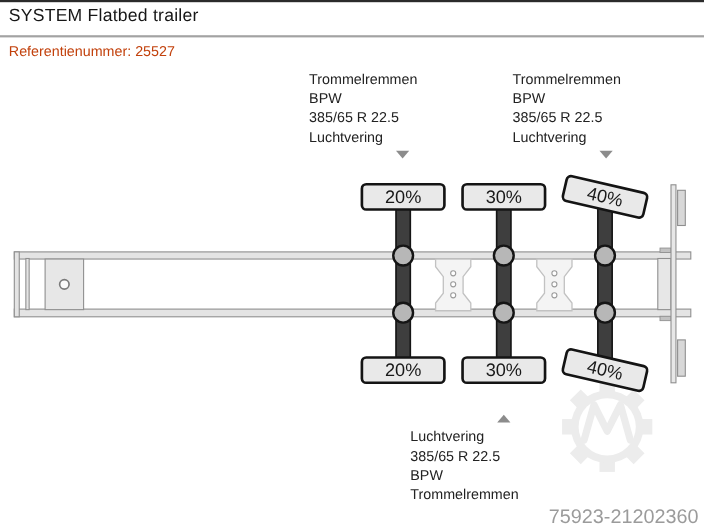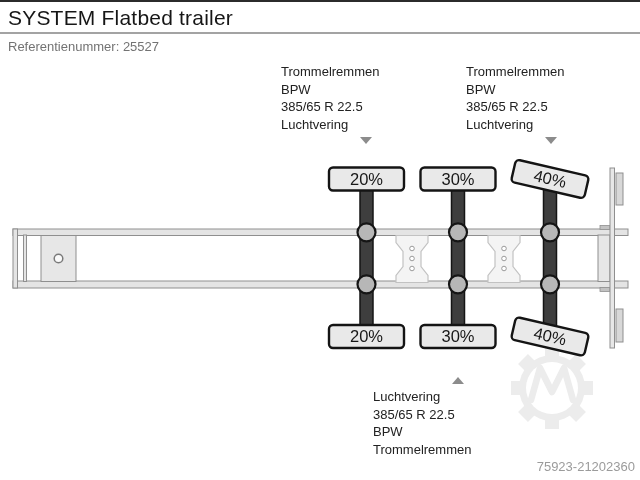--- a/index.html
+++ b/index.html
@@ -1,36 +1,36 @@
 <!DOCTYPE html>
 <html style="--rule-dark: #2b2b2b; --rule-gray: #a3a3a3; --arrow-gray: #8c8c8c; --id-gray: #9b9b9b; --axle-dark: #3e3e3e; --hub-gray: #b7b7b7; --wheel-fill: #e9e9e9; --watermark: #ececec;"><head>
 <meta charset="utf-8">
 <style>
   html,body{margin:0;padding:0;background:#fff;}
   #page{position:relative;width:640px;height:480px;background:#fff;overflow:hidden;
         font-family:"Liberation Sans", sans-serif;color:#1a1a1a;}
 
   
   .top-rule{position:absolute;left:0;top:0;width:640px;height:2px;background:var(--rule-dark,#2b2b2b);}
-  .page-title{position:absolute;left:8px;top:6px;font-size:21px;letter-spacing:.2px;color:#161616;}
+  .page-title{position:absolute;left:8px;top:6px;font-size:16px;letter-spacing:.2px;color:#161616;}
   .title-rule{position:absolute;left:0;top:32px;width:640px;height:2px;background:var(--rule-gray,#a3a3a3);}
-  .ref-line{position:absolute;left:8px;top:39px;font-size:13px;color:#737373;}
+  .ref-line{position:absolute;left:8px;top:39px;font-size:13px;color:#c2410c;}
 
   
   .ann{position:absolute;width:170px;font-size:13px;line-height:17.5px;color:#222;}
   .ann-top-left{left:281px;top:63px;}
   .ann-top-right{left:466px;top:63px;}
   .ann-bottom{left:373px;top:377px;}
   .arrow-down{width:0;height:0;border-left:6px solid transparent;border-right:6px solid transparent;
               border-top:7px solid var(--arrow-gray,#8c8c8c);margin:4px auto 0;}
   .arrow-up{width:0;height:0;border-left:6px solid transparent;border-right:6px solid transparent;
             border-bottom:7px solid var(--arrow-gray,#8c8c8c);margin:0 auto 4px;}
 
   
-  .listing-id{position:absolute;right:5px;top:459px;font-size:13px;color:var(--id-gray,#9b9b9b);}
+  .listing-id{position:absolute;right:5px;top:459px;font-size:18px;color:var(--id-gray,#9b9b9b);}
 
   
   #diagram{position:absolute;left:0;top:0;}
   .rail{fill:#e4e4e4;stroke:#8f8f8f;stroke-width:1;}
   .plate{fill:#e7e7e7;stroke:#8f8f8f;stroke-width:1;}
   .light{fill:#d8d8d8;stroke:#8f8f8f;stroke-width:1;}
   .nub{fill:#c2c2c2;stroke:#8f8f8f;stroke-width:.8;}
   .xmember{fill:#f4f4f4;stroke:#c2c2c2;stroke-width:1.2;}
   .hole{fill:#ffffff;stroke:#9a9a9a;stroke-width:1;}
   .kingpin{fill:#fafafa;stroke:#7a7a7a;stroke-width:1.5;}

